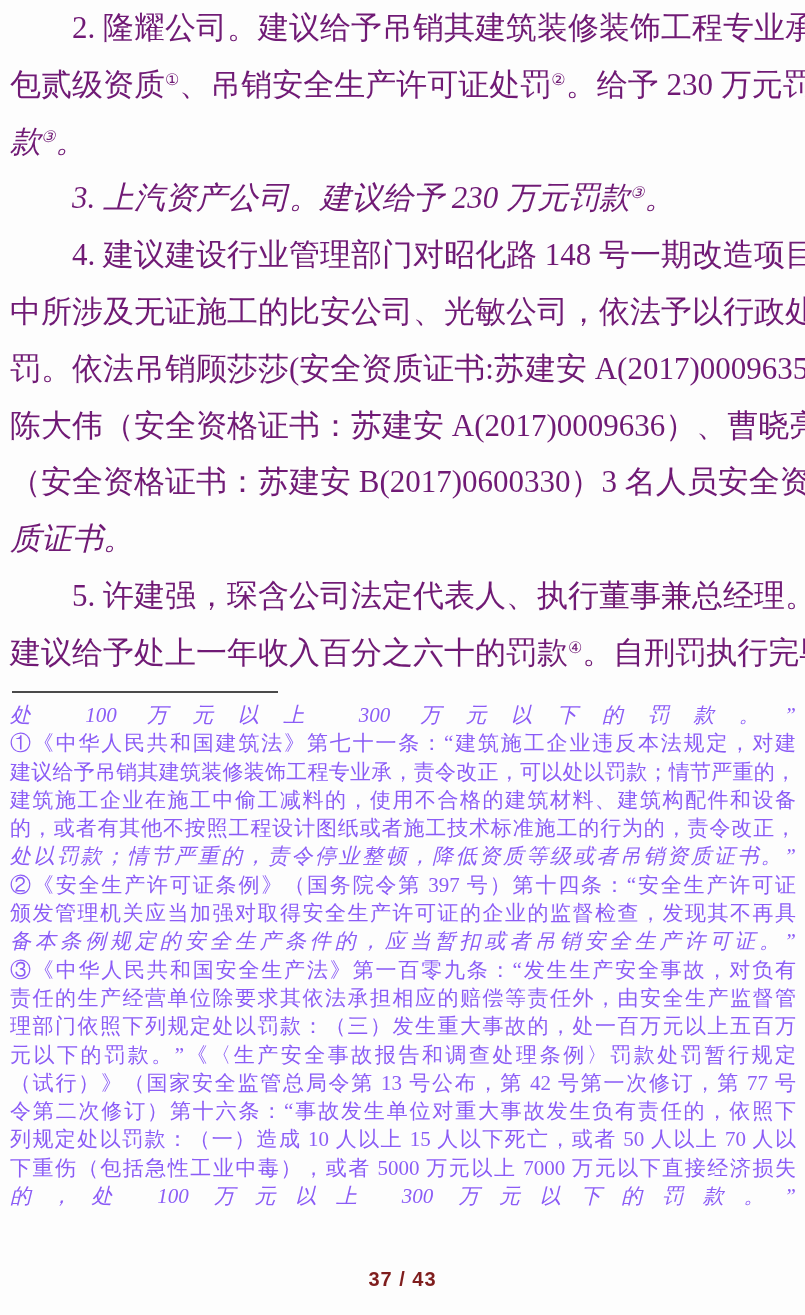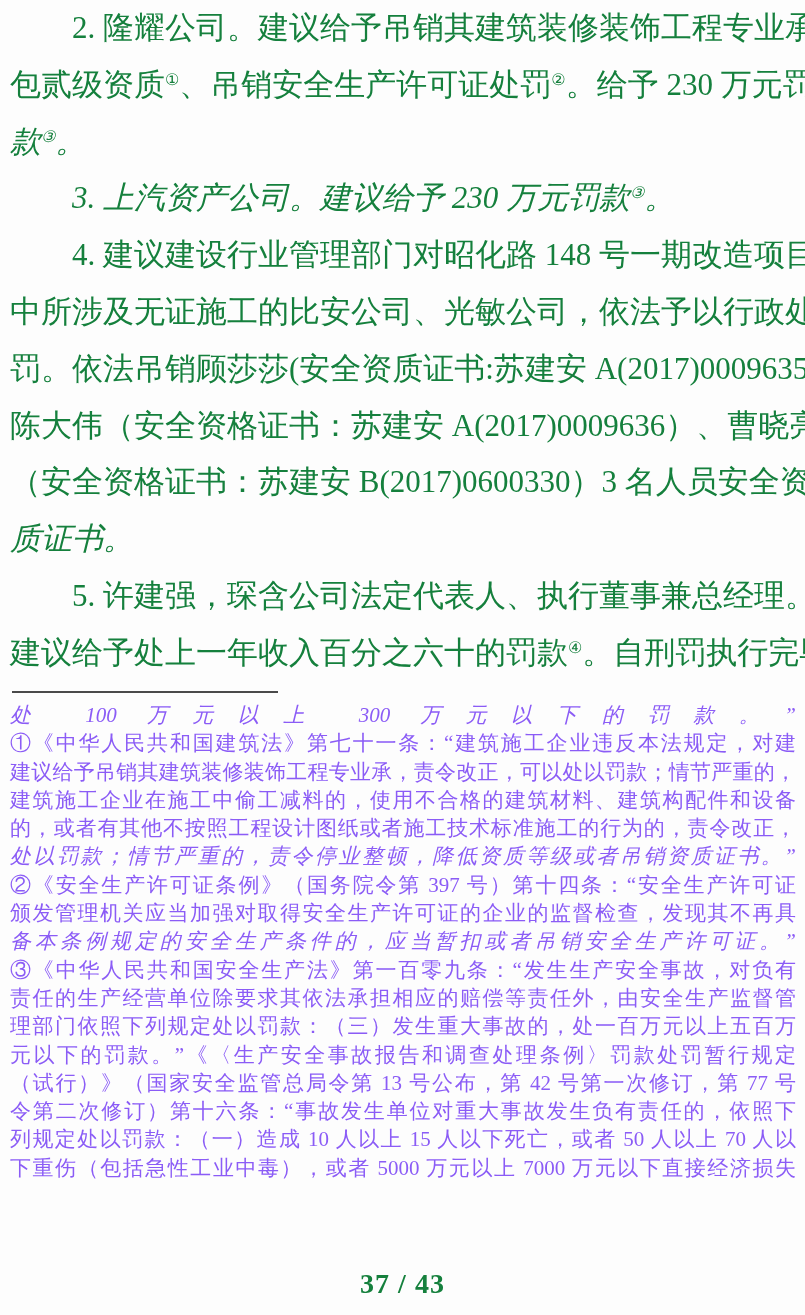--- a/index.html
+++ b/index.html
@@ -14,21 +14,21 @@
   .body-text {
     position: absolute;
     top: 0;
     left: 10px;
     right: 9px;
   }
   .body-text .line {
     font-size: 31px;
     line-height: 56.8px;
     height: 56.8px;
-    color: #15803d;
+    color: #701a75;
     text-align: justify;
     text-align-last: justify;
     white-space: nowrap;
   }
   .line.indent { text-indent: 62px; }
   .line.last { text-align-last: left; font-style: italic; }
   .body-text .sup {
     font-size: 16px;
     vertical-align: 10px;
     line-height: 0;
@@ -55,24 +55,24 @@
     text-align: justify;
     text-align-last: justify;
     white-space: nowrap;
   }
   .page-number {
     position: absolute;
     top: 1268px;
     left: 0;
     right: 0;
     text-align: center;
-    font-family: Liberation Serif, serif;
-    font-size: 28px;
+    font-family: Liberation Sans, sans-serif;
+    font-size: 20px;
     font-weight: bold;
-    color: #15803d;
+    color: #7f1d1d;
     letter-spacing: 1px;
   }
 </style>
 </head>
 <body>
 
 <div class="page">
   <div class="body-text">
       <div class="line indent"><span>2. 隆耀公司。建议给予吊销其建筑装修装饰工程专业承</span></div>
       <div class="line"><span>包贰级资质</span><span class="sup">①</span><span>、吊销安全生产许可证处罚</span><span class="sup">②</span><span>。给予 230 万元罚</span></div>
@@ -101,16 +101,17 @@
       <div class="line"><span>颁发管理机关应当加强对取得安全生产许可证的企业的监督检查，发现其不再具</span></div>
       <div class="line last"><span>备本条例规定的安全生产条件的，应当暂扣或者吊销安全生产许可证。”</span></div>
       <div class="line"><span>③《中华人民共和国安全生产法》第一百零九条：“发生生产安全事故，对负有</span></div>
       <div class="line"><span>责任的生产经营单位除要求其依法承担相应的赔偿等责任外，由安全生产监督管</span></div>
       <div class="line"><span>理部门依照下列规定处以罚款：（三）发生重大事故的，处一百万元以上五百万</span></div>
       <div class="line"><span>元以下的罚款。”《〈生产安全事故报告和调查处理条例〉罚款处罚暂行规定</span></div>
       <div class="line"><span>（试行）》（国家安全监管总局令第 13 号公布，第 42 号第一次修订，第 77 号</span></div>
       <div class="line"><span>令第二次修订）第十六条：“事故发生单位对重大事故发生负有责任的，依照下</span></div>
       <div class="line"><span>列规定处以罚款：（一）造成 10 人以上 15 人以下死亡，或者 50 人以上 70 人以</span></div>
       <div class="line"><span>下重伤（包括急性工业中毒），或者 5000 万元以上 7000 万元以下直接经济损失</span></div>
+      <div class="line last"><span>的，处 100 万元以上 300 万元以下的罚款。”</span></div>
     </div>
 
   <div class="page-number">37 / 43</div>
 </div>
 
 </body></html>

